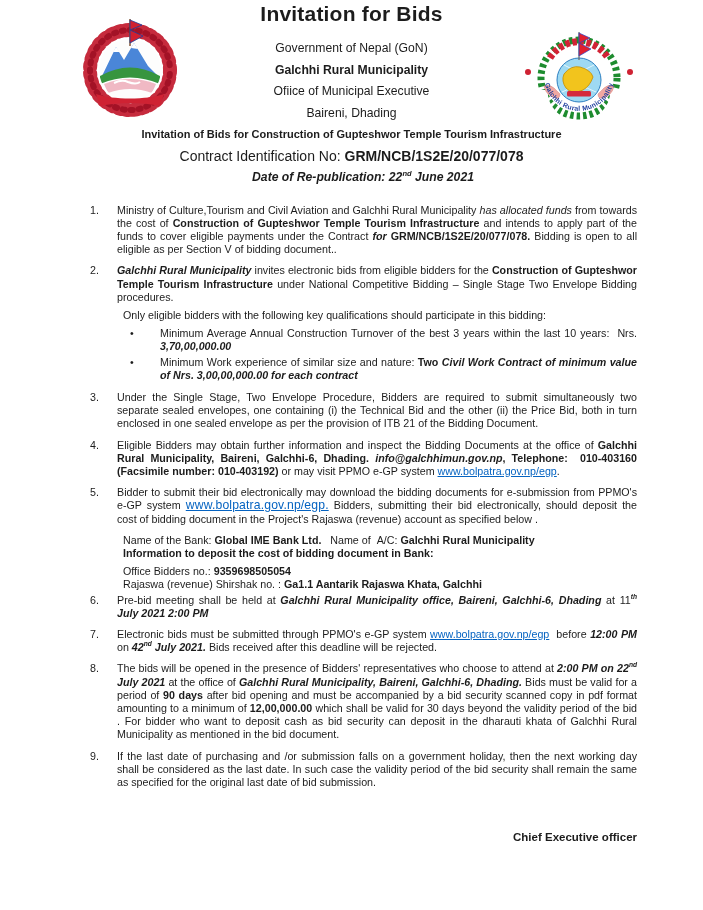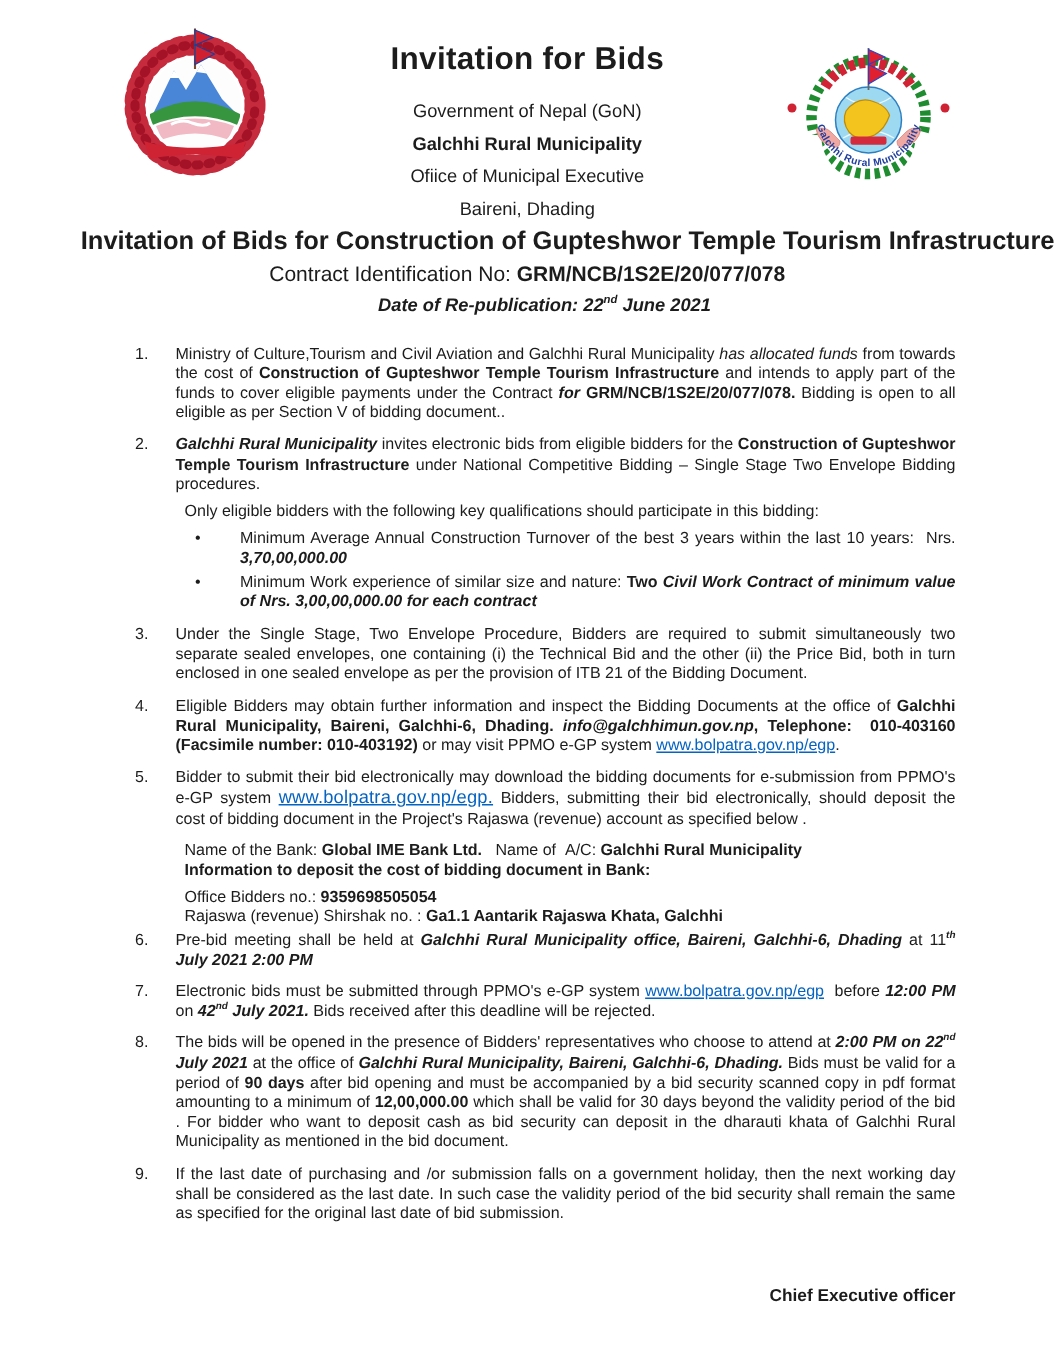--- a/index.html
+++ b/index.html
@@ -9,26 +9,26 @@
     font-family:"Liberation Sans", sans-serif;
     color:#1c1c1c;
     position:relative;
     overflow:hidden;
   }
   .page { position:relative; width:703px; height:910px; background:#fff; }
   .logo { position:absolute; }
   .logo-left  { left:76px;  top:13px; width:108px; height:110px; }
   .logo-right { left:520px; top:20px; width:118px; height:112px; }
 
-  .header-text { padding-top:26px; text-align:center; }
+  .header-text { text-align:center; }
   .title { font-size:21px; font-weight:bold; line-height:28px; margin-bottom:10px; letter-spacing:0.2px; }
   .hline { font-size:12.2px; line-height:21.5px; }
   .b { font-weight:bold; }
   .i { font-style:italic; }
-  .subject { font-size:17px;text-align:right; }
+  .subject { font-size:11px; }
   .contract { font-size:14px; }
   .date { font-weight:bold; font-style:italic;margin-left:23px; }
 
   .body { padding:15px 66px 0 90px; }
   .row { display:flex; margin-bottom:8px; }
   .row .marker { flex:0 0 27px; font-size:10.7px; line-height:13.2px; }
   .row .txt { flex:1; font-size:10.7px; line-height:13.2px; text-align:justify; }
   .row.p .marker { flex:0 0 33px; }
   .row.bullet .marker { flex:0 0 30px; margin-left:40px; }
   .mb0 { margin-bottom:0 !important; }

